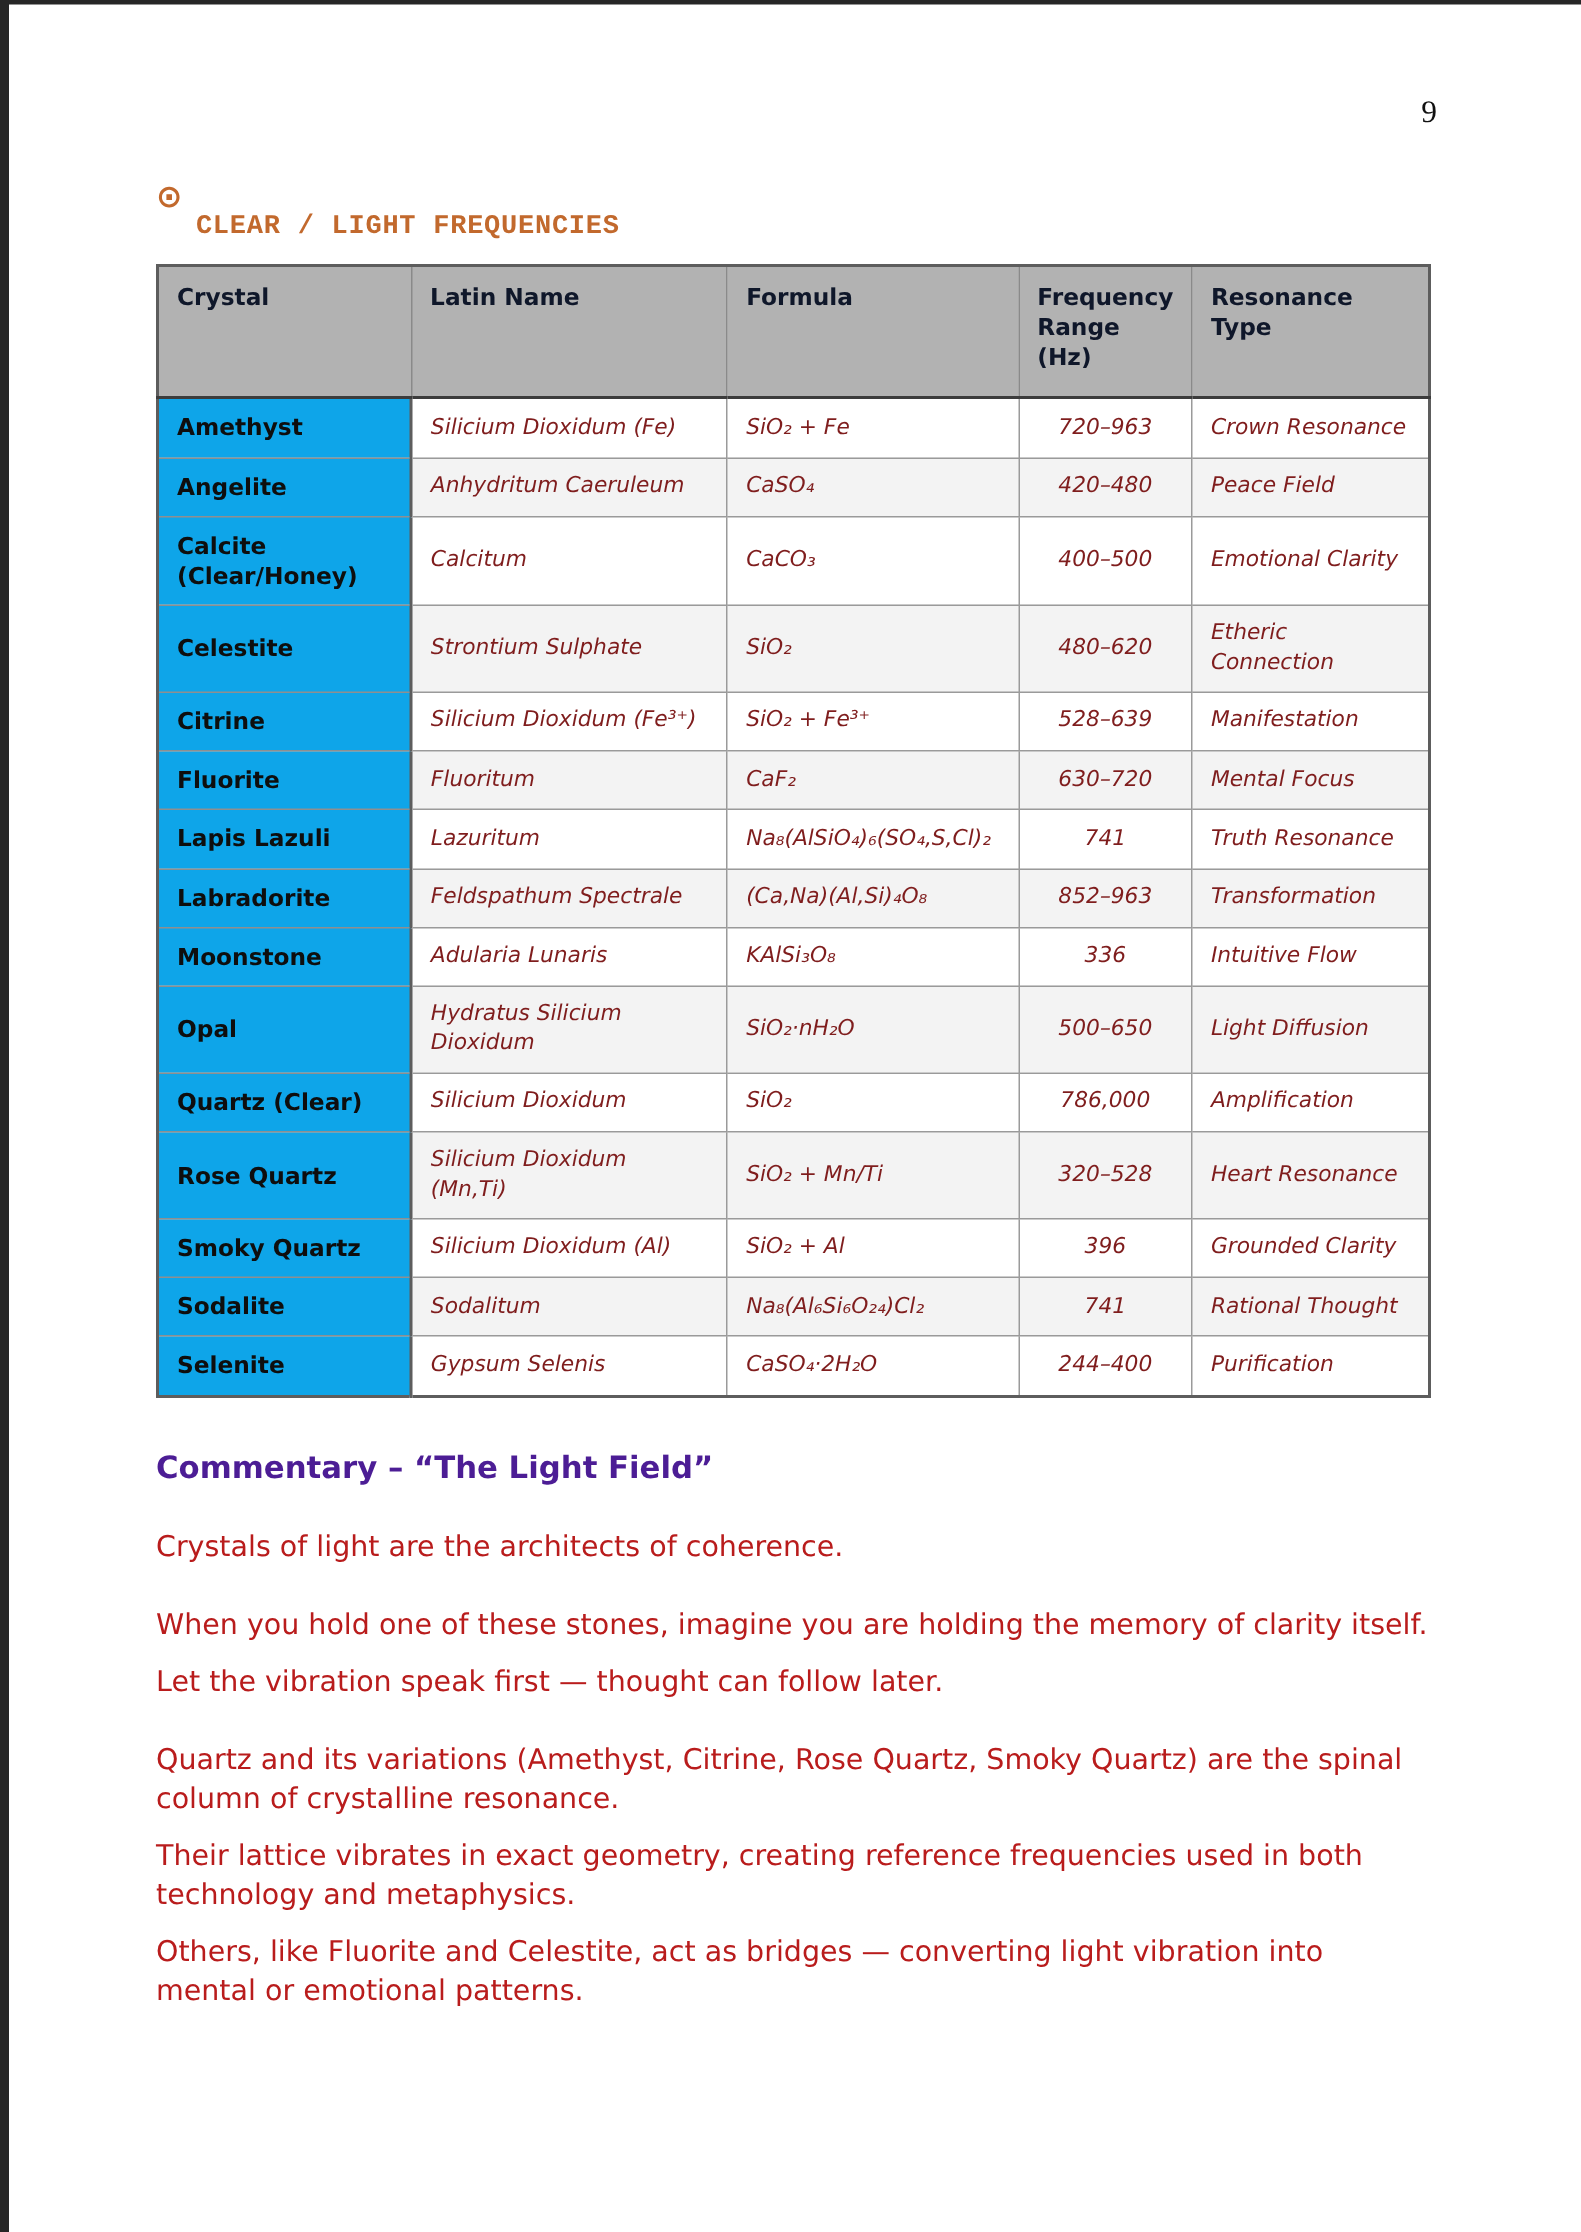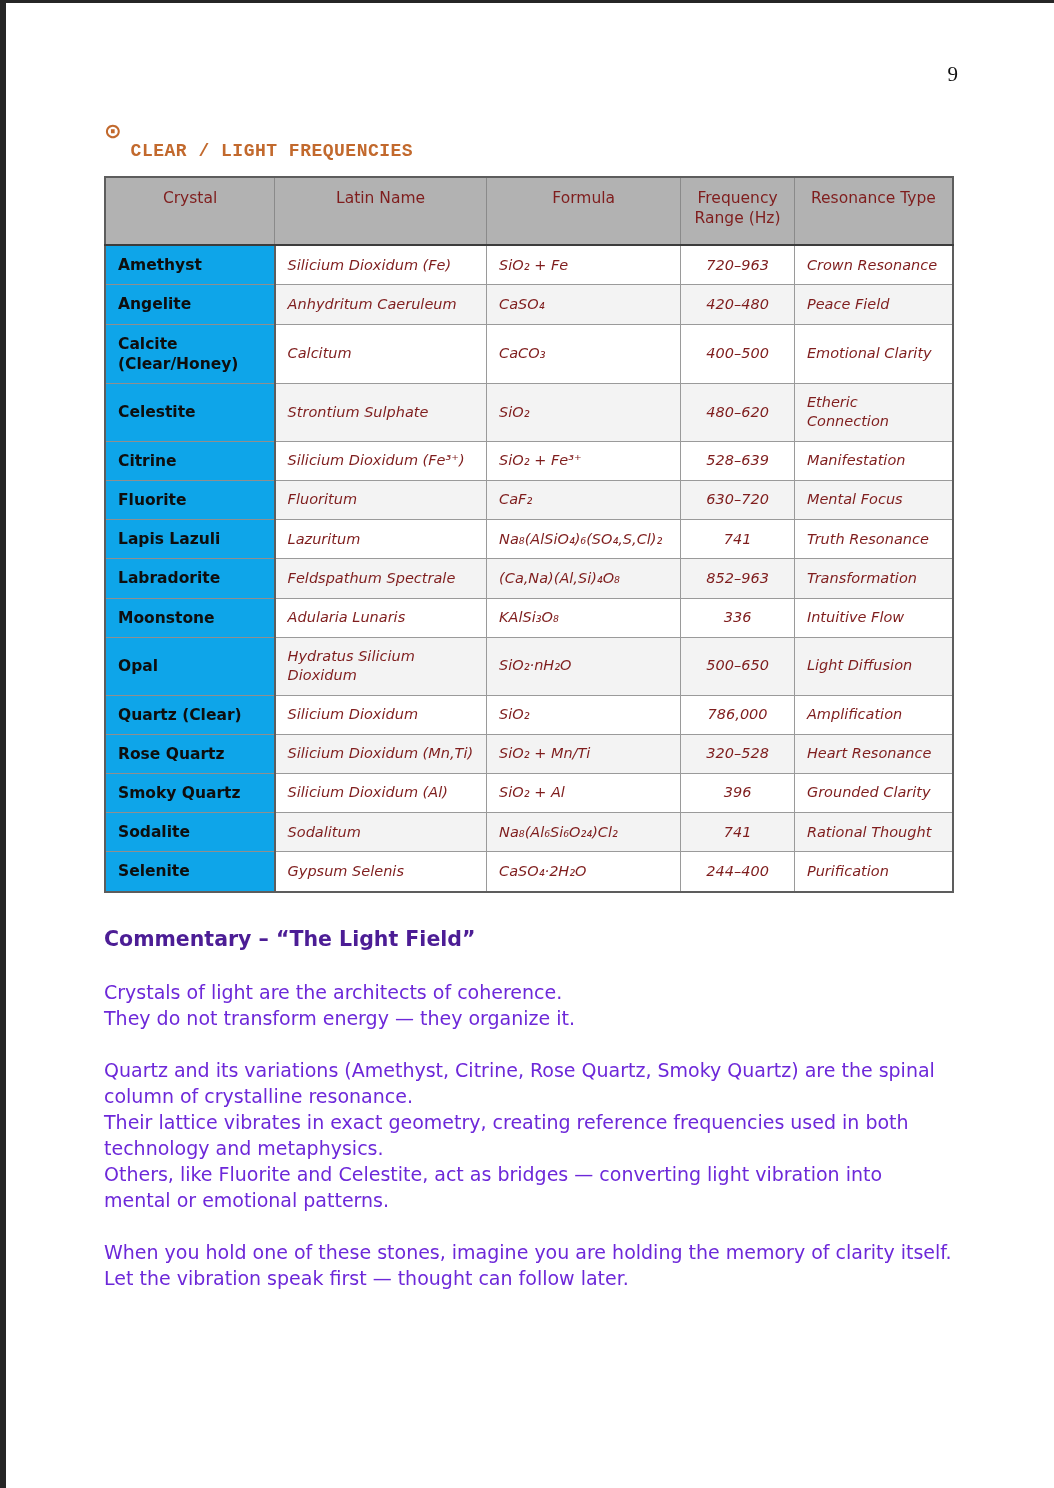--- a/index.html
+++ b/index.html
@@ -34,22 +34,22 @@
     border: 2px solid #5d5d5d;
     font-family: "DejaVu Sans", sans-serif;
   }
   .freq-table col.w-crystal   { width: 20.0%; }
   .freq-table col.w-latin     { width: 25.0%; }
   .freq-table col.w-formula   { width: 22.9%; }
   .freq-table col.w-freq      { width: 13.4%; }
   .freq-table col.w-resonance { width: 18.7%; }
 
   .freq-table thead th {
-    background: #b2b2b2; color: #7f1d1d;
-    font-size: 15.5px; font-weight: normal; text-align: center;
+    background: #b2b2b2; color: #0f172a;
+    font-size: 15.5px; font-weight: bold; text-align: left;
     padding: 10px 12px 16px 12px; line-height: 1.3;
     border: 1px solid #8a8a8a; border-bottom: 2px solid #3c3c3c;
     vertical-align: top;
   }
   .freq-table tbody th.c-crystal {
     background: #0ea5e9; color: #0e0e0e;
     font-size: 15.5px; font-weight: bold; text-align: left;
     padding: 9px 10px 9px 12px; line-height: 1.3;
     border: 1px solid #8f8f8f; border-right: 2px solid #5d5d5d;
     vertical-align: middle;
@@ -64,21 +64,21 @@
   .freq-table tbody tr:nth-child(even) td { background: #f3f3f3; }
 
   .commentary { margin-top: 34px; }
   .commentary-heading {
     font-size: 20.5px; font-weight: bold; color: #4c1d95;
     margin-bottom: 28px;
   }
   .para { margin-bottom: 26px; }
   .para:last-child { margin-bottom: 0; }
   .para .line {
-    font-size: 19px; line-height: 26px; color: #6d28d9;
+    font-size: 19px; line-height: 26px; color: #b91c1c; margin-top: 12px;
   }
 </style>
 </head>
 <body>
 
 <div class="edge-top"></div>
 <div class="edge-left"></div>
 
 <div class="page-number">9</div>
 
@@ -227,27 +227,26 @@
       <td class="c-resonance">Purification</td>
     </tr>
   </tbody>
   </table>
 
   <div class="commentary">
     <div class="commentary-heading">Commentary – “The Light Field”</div>
     <div id="commentary-paragraphs">
         <div class="para">
           <div class="line">Crystals of light are the architects of coherence.</div>
-          <div class="line">They do not transform energy — they organize it.</div>
+        </div>
+        <div class="para">
+          <div class="line">When you hold one of these stones, imagine you are holding the memory of clarity itself.</div>
+          <div class="line">Let the vibration speak first — thought can follow later.</div>
         </div>
         <div class="para">
           <div class="line">Quartz and its variations (Amethyst, Citrine, Rose Quartz, Smoky Quartz) are the spinal column of crystalline resonance.</div>
           <div class="line">Their lattice vibrates in exact geometry, creating reference frequencies used in both technology and metaphysics.</div>
           <div class="line">Others, like Fluorite and Celestite, act as bridges — converting light vibration into mental or emotional patterns.</div>
         </div>
-        <div class="para">
-          <div class="line">When you hold one of these stones, imagine you are holding the memory of clarity itself.</div>
-          <div class="line">Let the vibration speak first — thought can follow later.</div>
-        </div>
       </div>
   </div>
 
 </div>
 
 </body></html>

